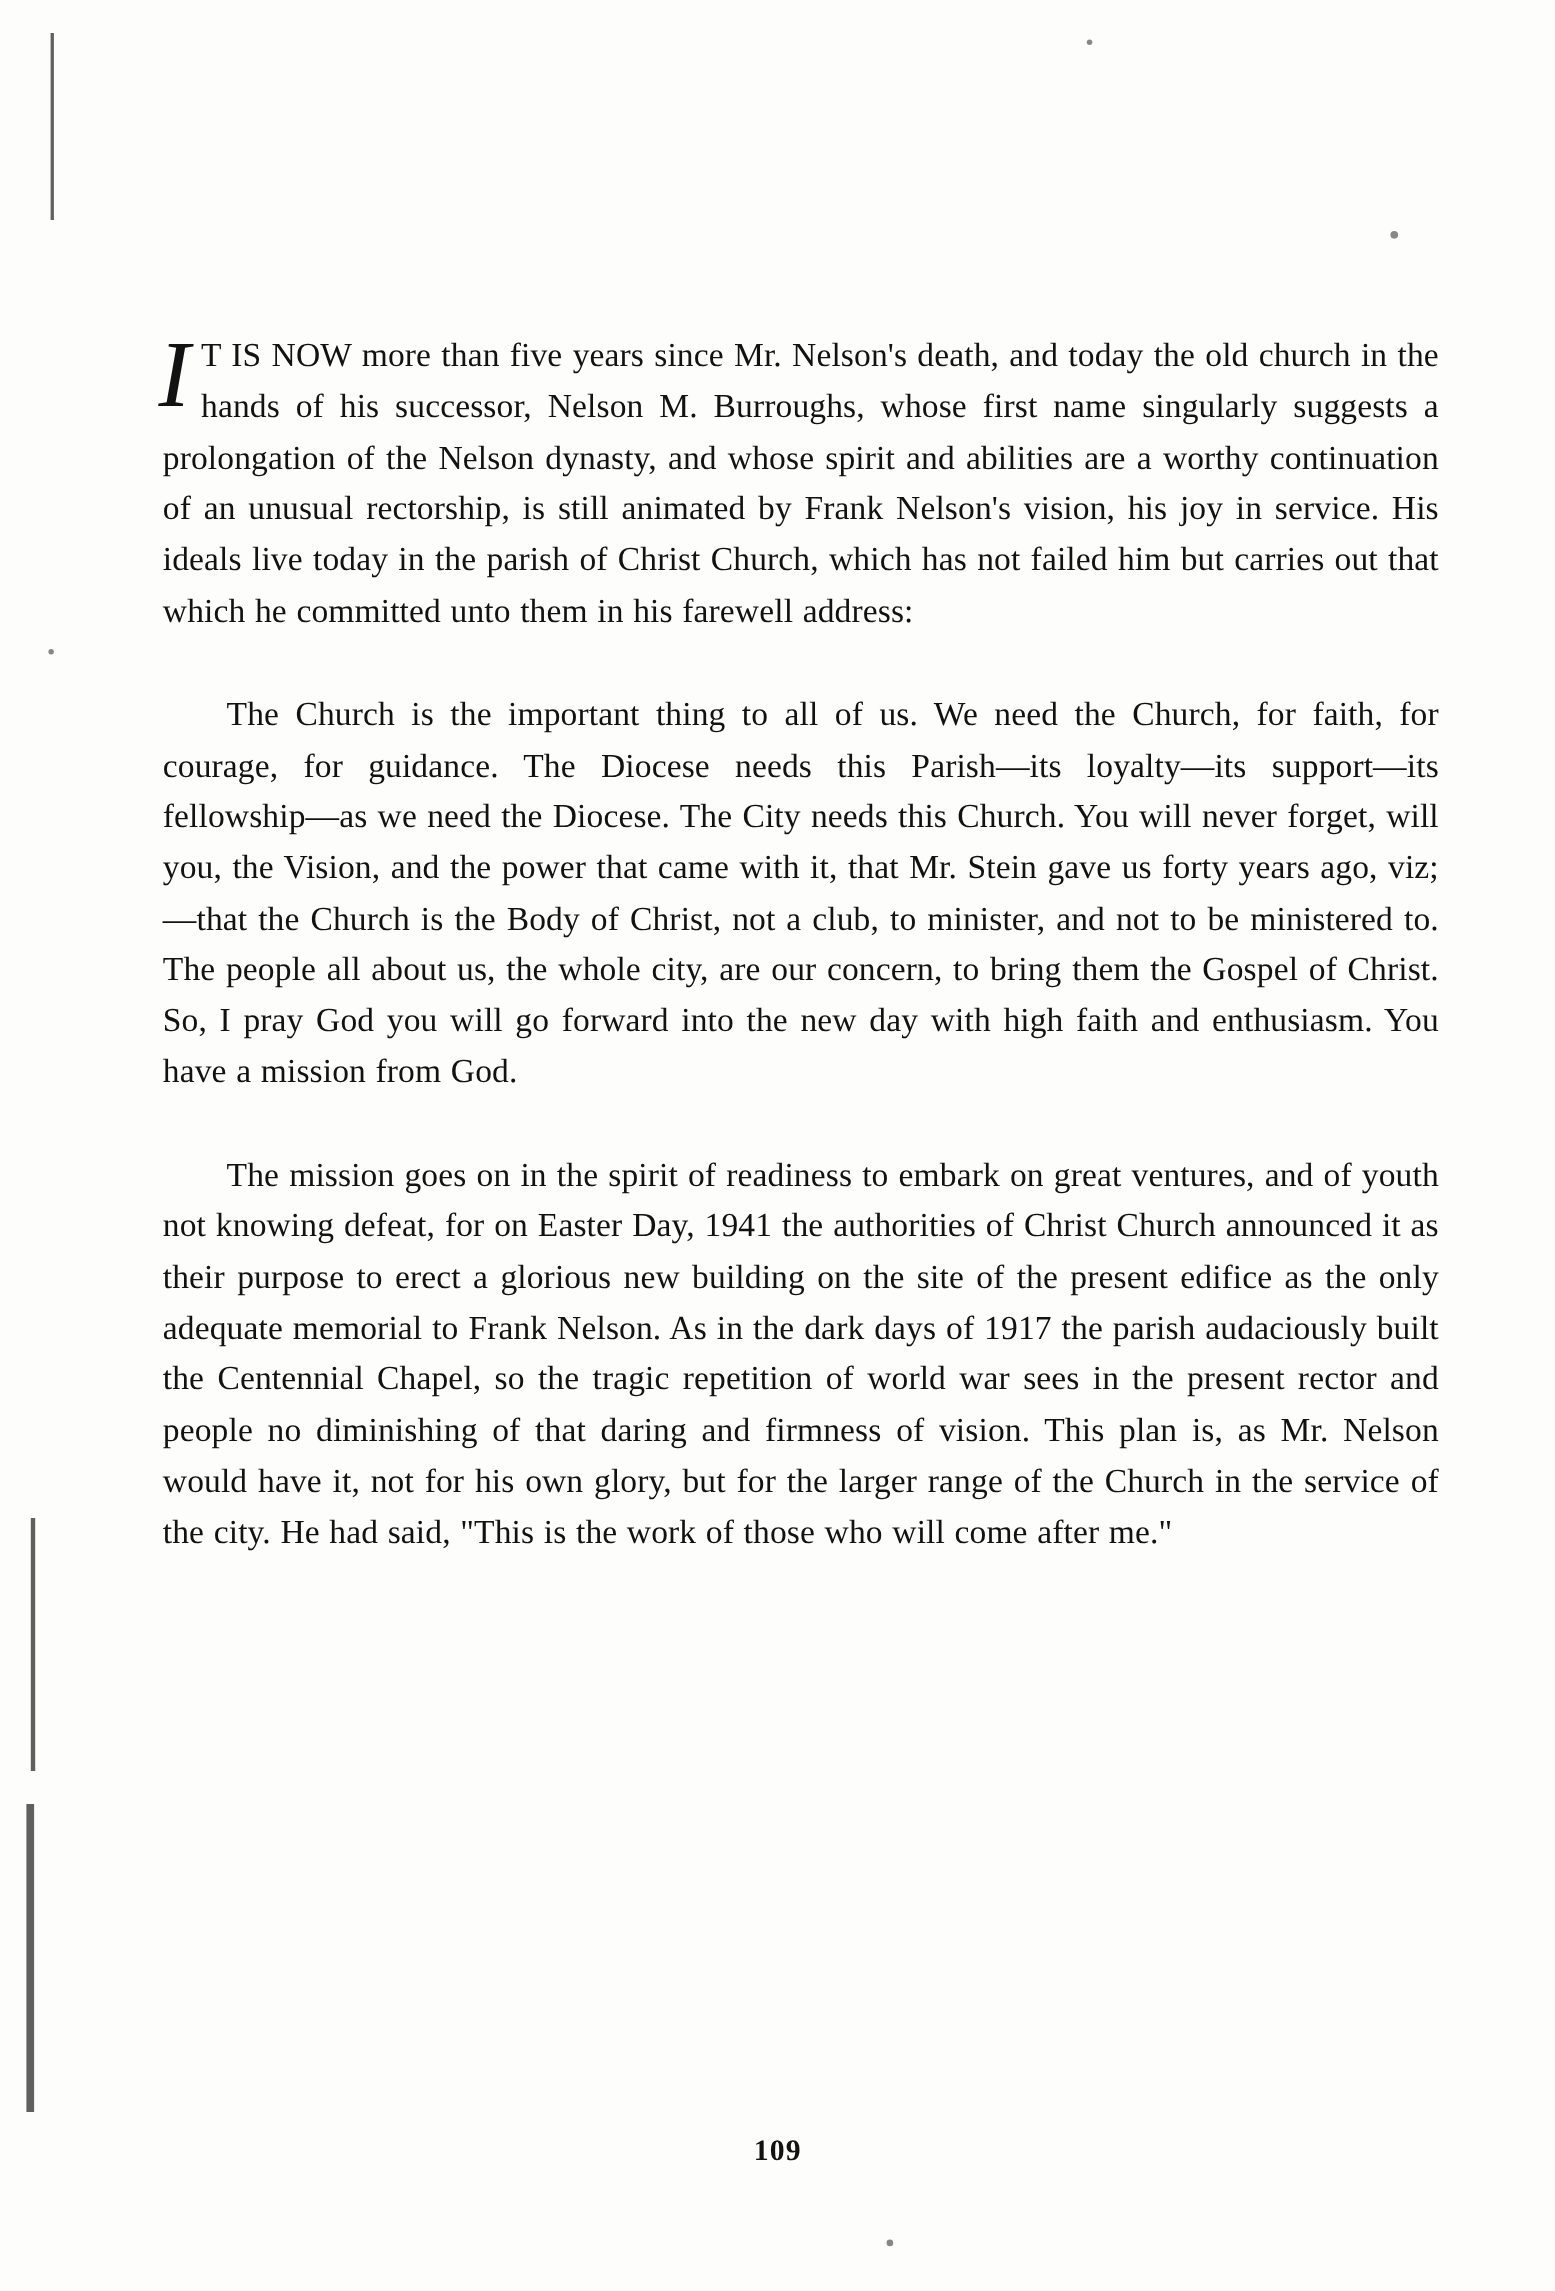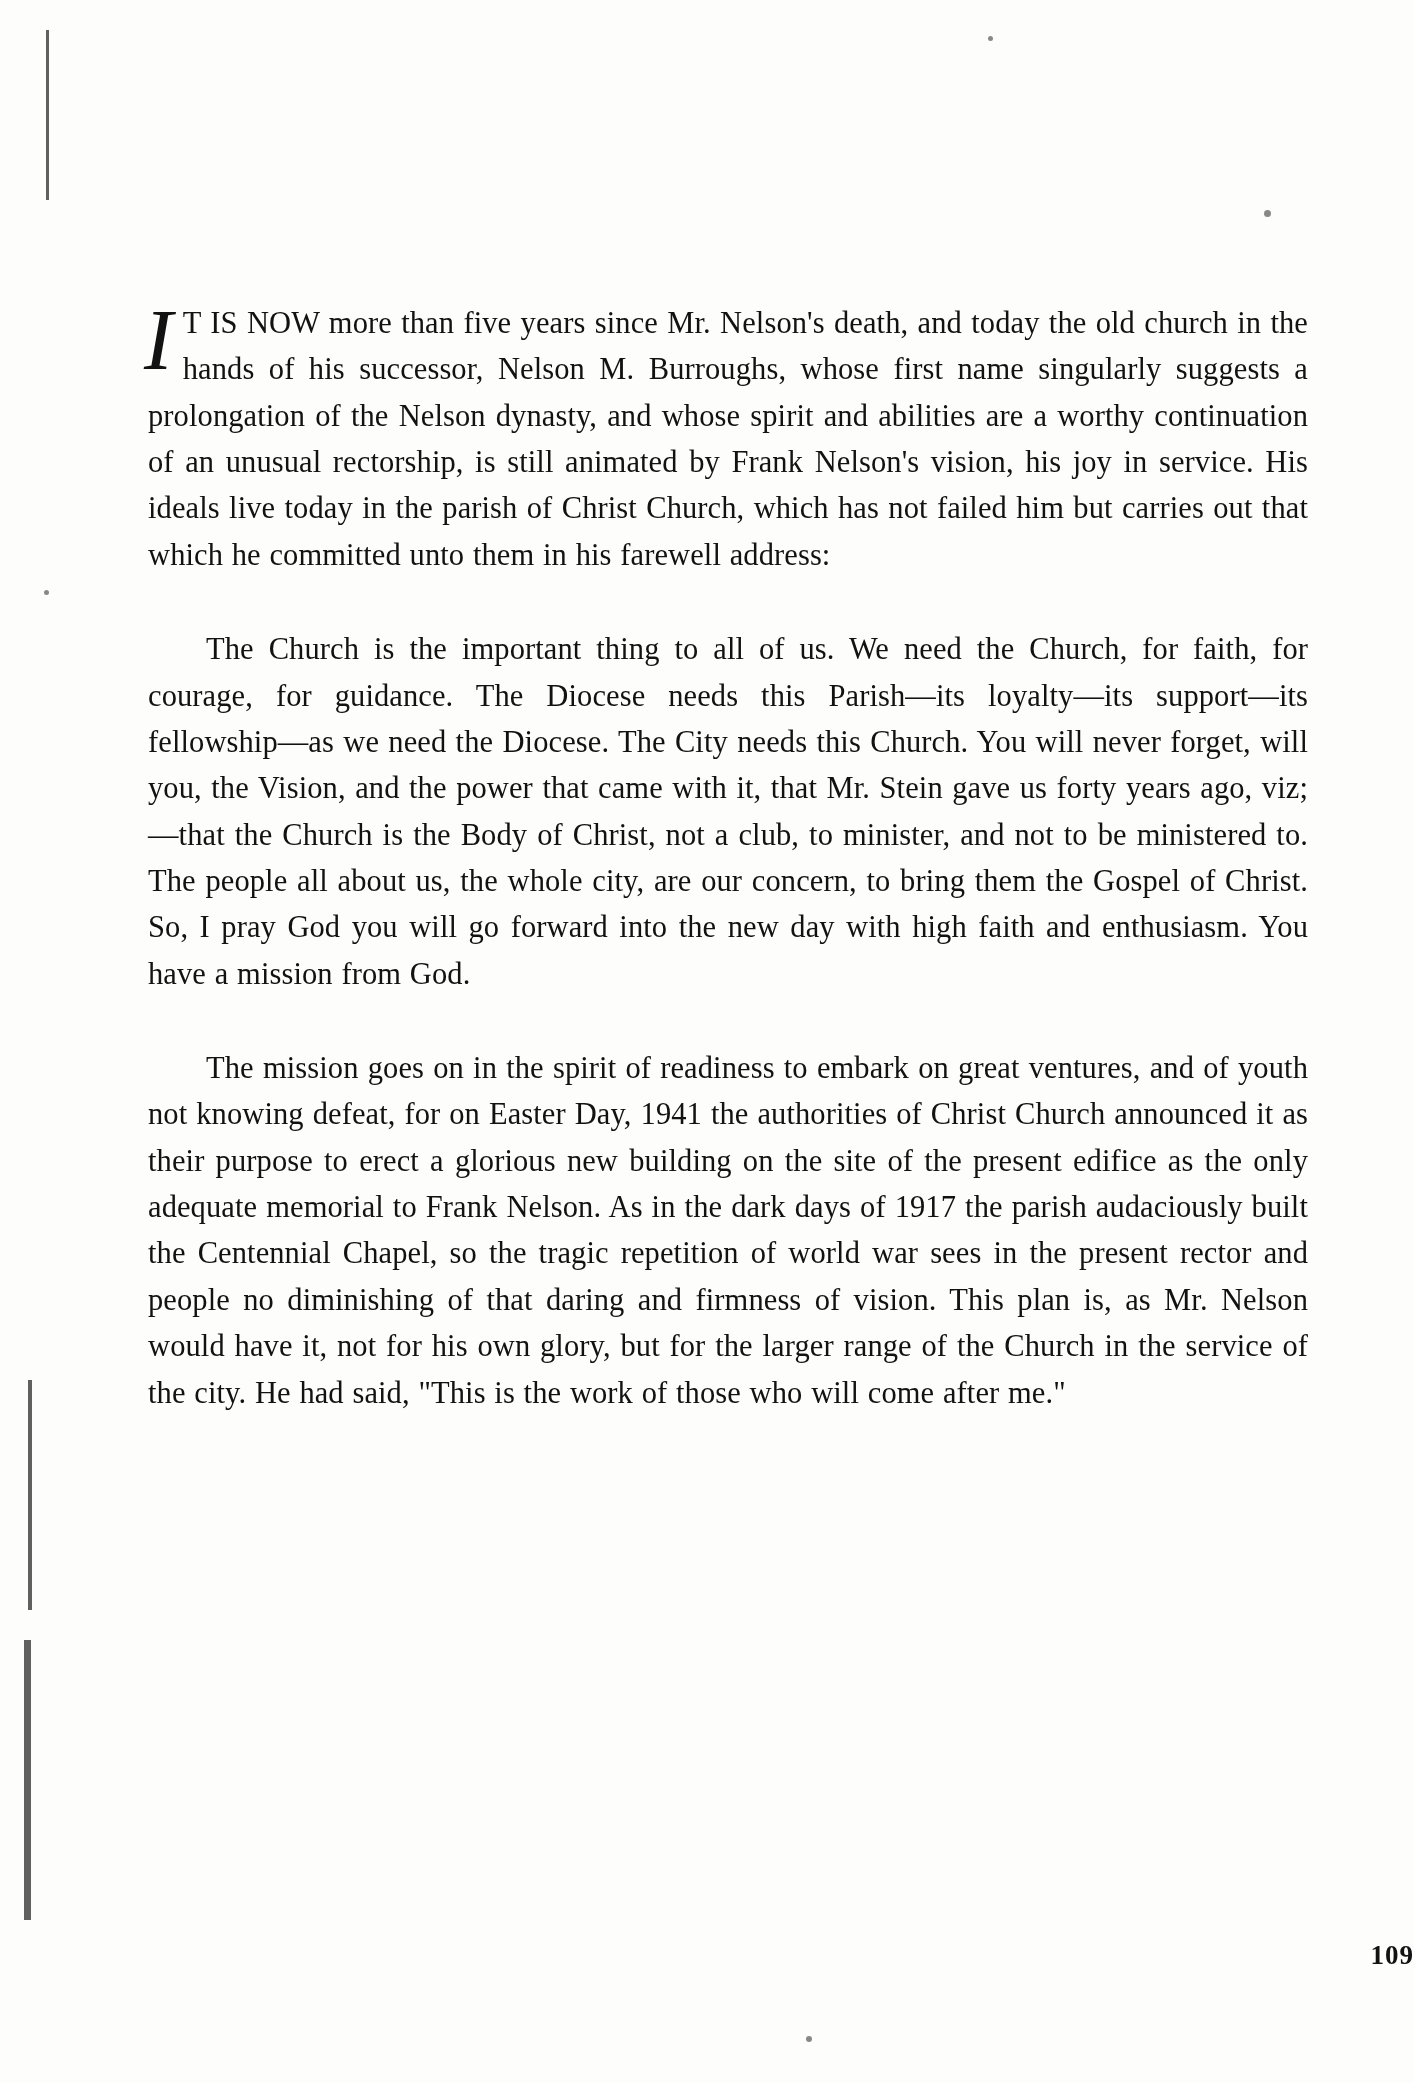--- a/index.html
+++ b/index.html
@@ -68,21 +68,21 @@
     padding: 4px 10px 0 0;
     margin-left: -4px;
     font-weight: 400;
   }
 
   .page-number {
     position: absolute;
     left: 0;
     right: 0;
     top: 1940px;
-    text-align: right;
+    text-align: center;
     font-size: 27px;
     font-weight: bold;
     letter-spacing: 1px;
     color: #121212;
   }
 </style>
 </head>
 <body>
 
 <div class="page">

